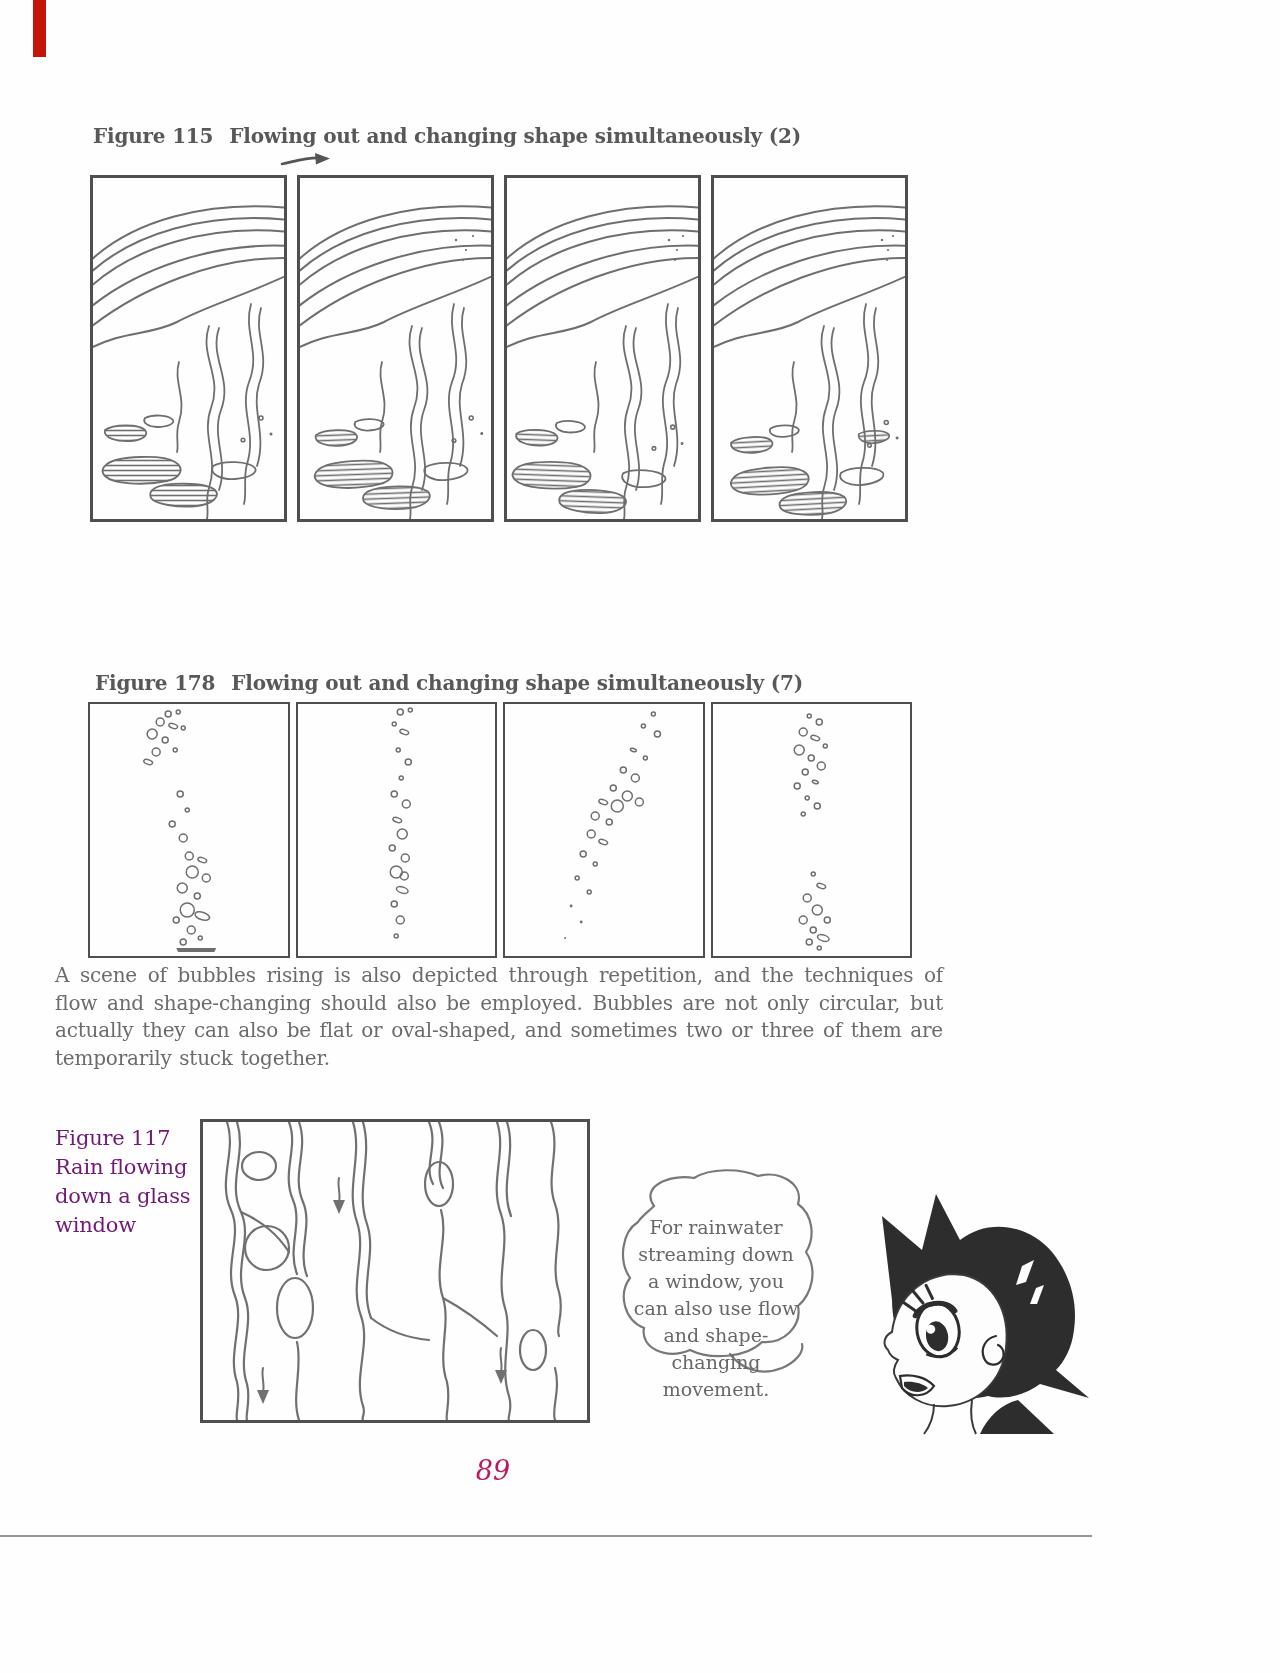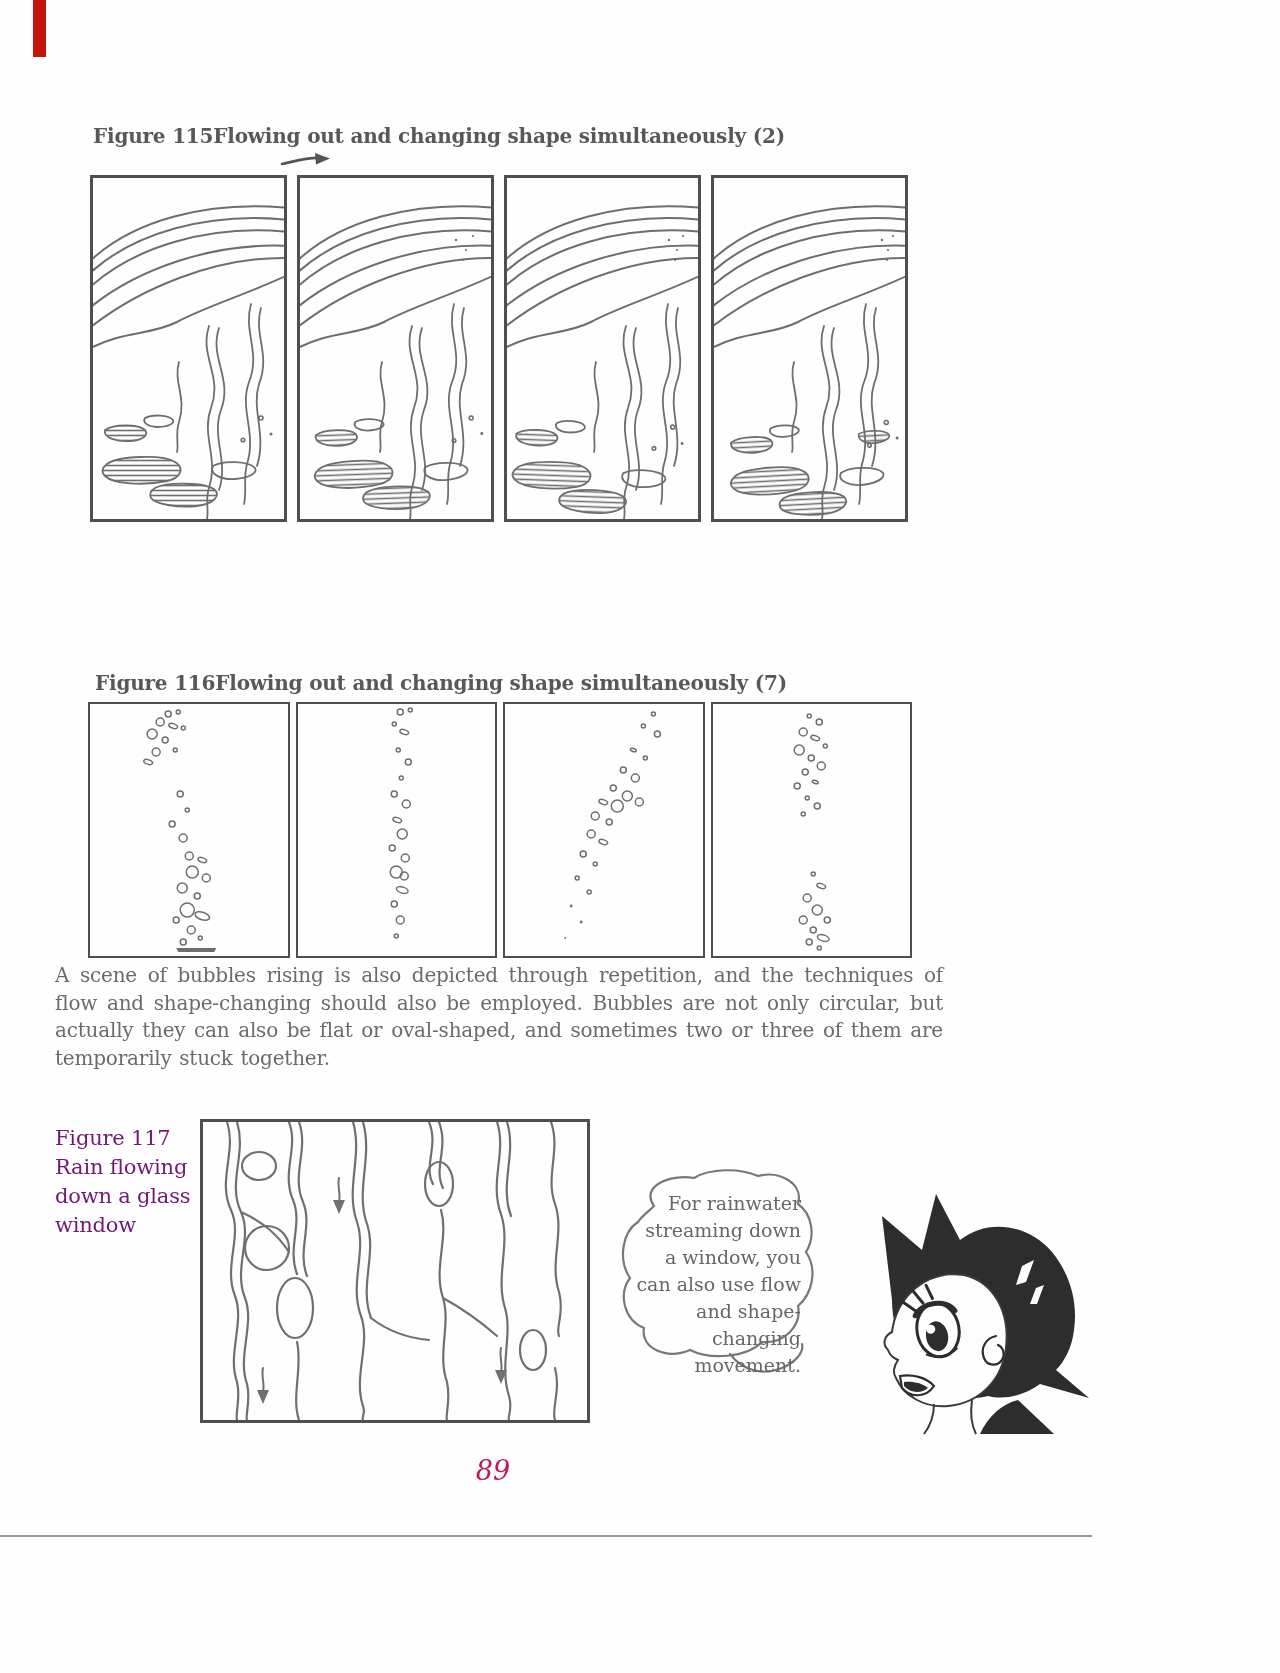--- a/index.html
+++ b/index.html
@@ -3,39 +3,39 @@
 <meta charset="utf-8">
 <style>
   html,body{margin:0;padding:0;background:#ffffff;}
   .page{position:relative;width:1280px;height:1673px;background:#fefefee0;background:#fefefe;
         font-family:"DejaVu Serif","Liberation Serif",serif;color:#6b6b6b;overflow:hidden;}
   .red-mark{position:absolute;left:33px;top:0;width:13px;height:57px;background:#c3150c;}
   .fig-heading{position:absolute;margin:0;font-size:20px;font-weight:700;color:#585858;
                letter-spacing:-0.2px;white-space:nowrap;}
   #h115{left:93px;top:124px;}
   #h116{left:95px;top:671px;}
-  .fig-label{margin-right:0;}
+  .fig-label{margin-right:16px;}
   .flow-arrow{position:absolute;left:280px;top:151px;width:54px;height:18px;}
   .panel-row{position:absolute;display:flex;}
   #boat-row{left:90px;top:175px;width:818px;height:347px;gap:10px;}
   #bubble-row{left:88px;top:702px;width:824px;height:256px;gap:6px;}
   .panel{border:3px solid #4f4f4f;background:#fefefe;box-sizing:border-box;}
   .boat-panel{flex:1;}
   .bubble-panel{flex:1;border-width:2px;}
   .panel svg{display:block;width:100%;height:100%;}
   .body-text{position:absolute;margin:0;font-size:20px;line-height:27.5px;text-align:justify;
              color:#6b6b6b;letter-spacing:-0.2px;word-spacing:1.5px;}
   #para-boat{left:55px;top:531px;width:888px;}
   #para-bubbles{left:55px;top:962px;width:888px;}
   #fig117-caption{position:absolute;left:55px;top:1124px;font-size:21px;font-weight:400;
                   line-height:29px;color:#701a75;letter-spacing:-0.2px;}
   #rain-panel{position:absolute;left:200px;top:1119px;width:390px;height:304px;}
   #speech{position:absolute;left:610px;top:1166px;width:212px;height:220px;}
   #speech .bubble-outline{position:absolute;left:0;top:0;width:100%;height:100%;}
-  .bubble-text{position:absolute;left:21px;top:24px;width:170px;text-align:right;
+  .bubble-text{position:absolute;left:21px;top:48px;width:170px;text-align:center;
                font-size:19px;line-height:27px;color:#676767;}
   #astro{position:absolute;left:876px;top:1190px;width:215px;height:245px;}
   #page-number{position:absolute;left:438px;top:1455px;width:110px;text-align:center;
                font-style:italic;font-size:27px;color:#be185d;}
   #bottom-rule{position:absolute;left:0;top:1535px;width:1092px;height:2px;background:#969696;}
 </style>
 </head>
 <body>
 
 <div class="page">
@@ -205,21 +205,21 @@
       <circle cx="168" cy="62" r="1.2"></circle>
             <circle cx="174" cy="72" r="1.1"></circle>
       <circle cx="179" cy="58" r="1.1"></circle>
             <circle cx="173" cy="82" r="1.0"></circle>
           </g>
   </svg>
       </div>
   </div>
 
 
-  <h2 class="fig-heading" id="h116"><span class="fig-label">Figure 116</span><span>Flowing out and changing shape simultaneously (7)</span></h2>
+  <h2 class="fig-heading" id="h116"><span class="fig-label">Figure 178</span><span>Flowing out and changing shape simultaneously (7)</span></h2>
 
   <div class="panel-row" id="bubble-row">
     <div class="panel bubble-panel">
         <svg viewBox="0 0 197 252" preserveAspectRatio="none">
           <circle cx="78" cy="10" r="3" fill="none" stroke="#6e6e6e" stroke-width="1.5"></circle>
           <circle cx="88" cy="8" r="2" fill="none" stroke="#6e6e6e" stroke-width="1.5"></circle>
           <circle cx="70" cy="18" r="4" fill="none" stroke="#6e6e6e" stroke-width="1.5"></circle>
           <ellipse cx="83" cy="22" rx="4.5" ry="2.25" transform="rotate(18 83 22)" fill="none" stroke="#6e6e6e" stroke-width="1.5"></ellipse>
           <circle cx="93" cy="24" r="2" fill="none" stroke="#6e6e6e" stroke-width="1.5"></circle>
           <circle cx="62" cy="30" r="5" fill="none" stroke="#6e6e6e" stroke-width="1.5"></circle>

